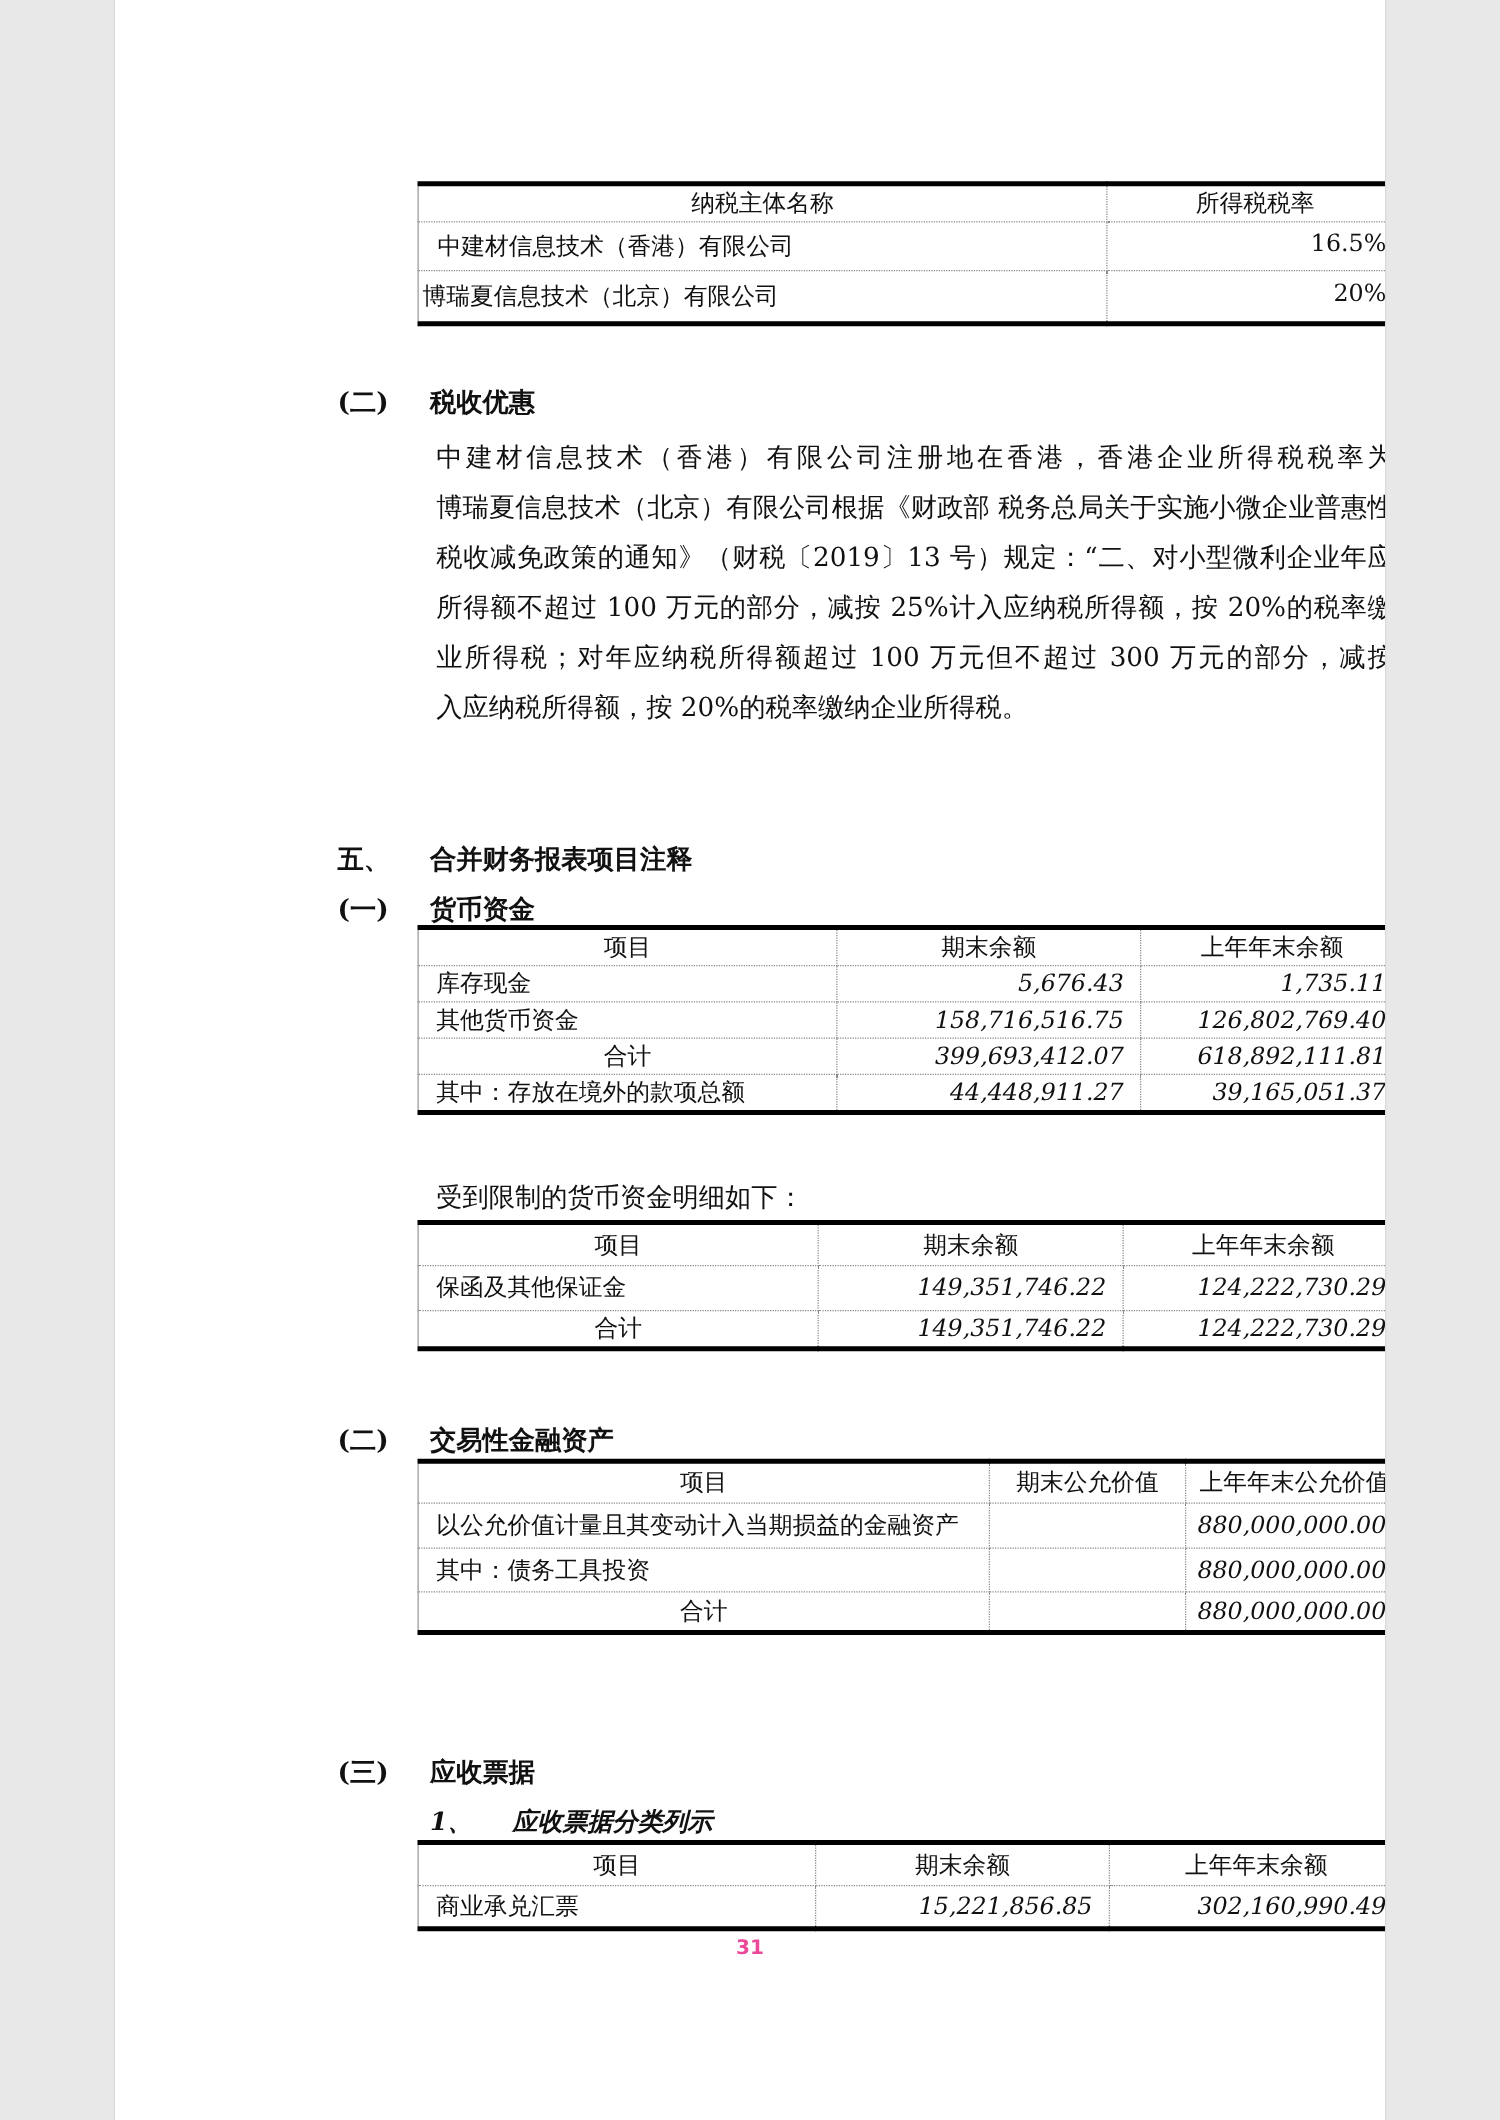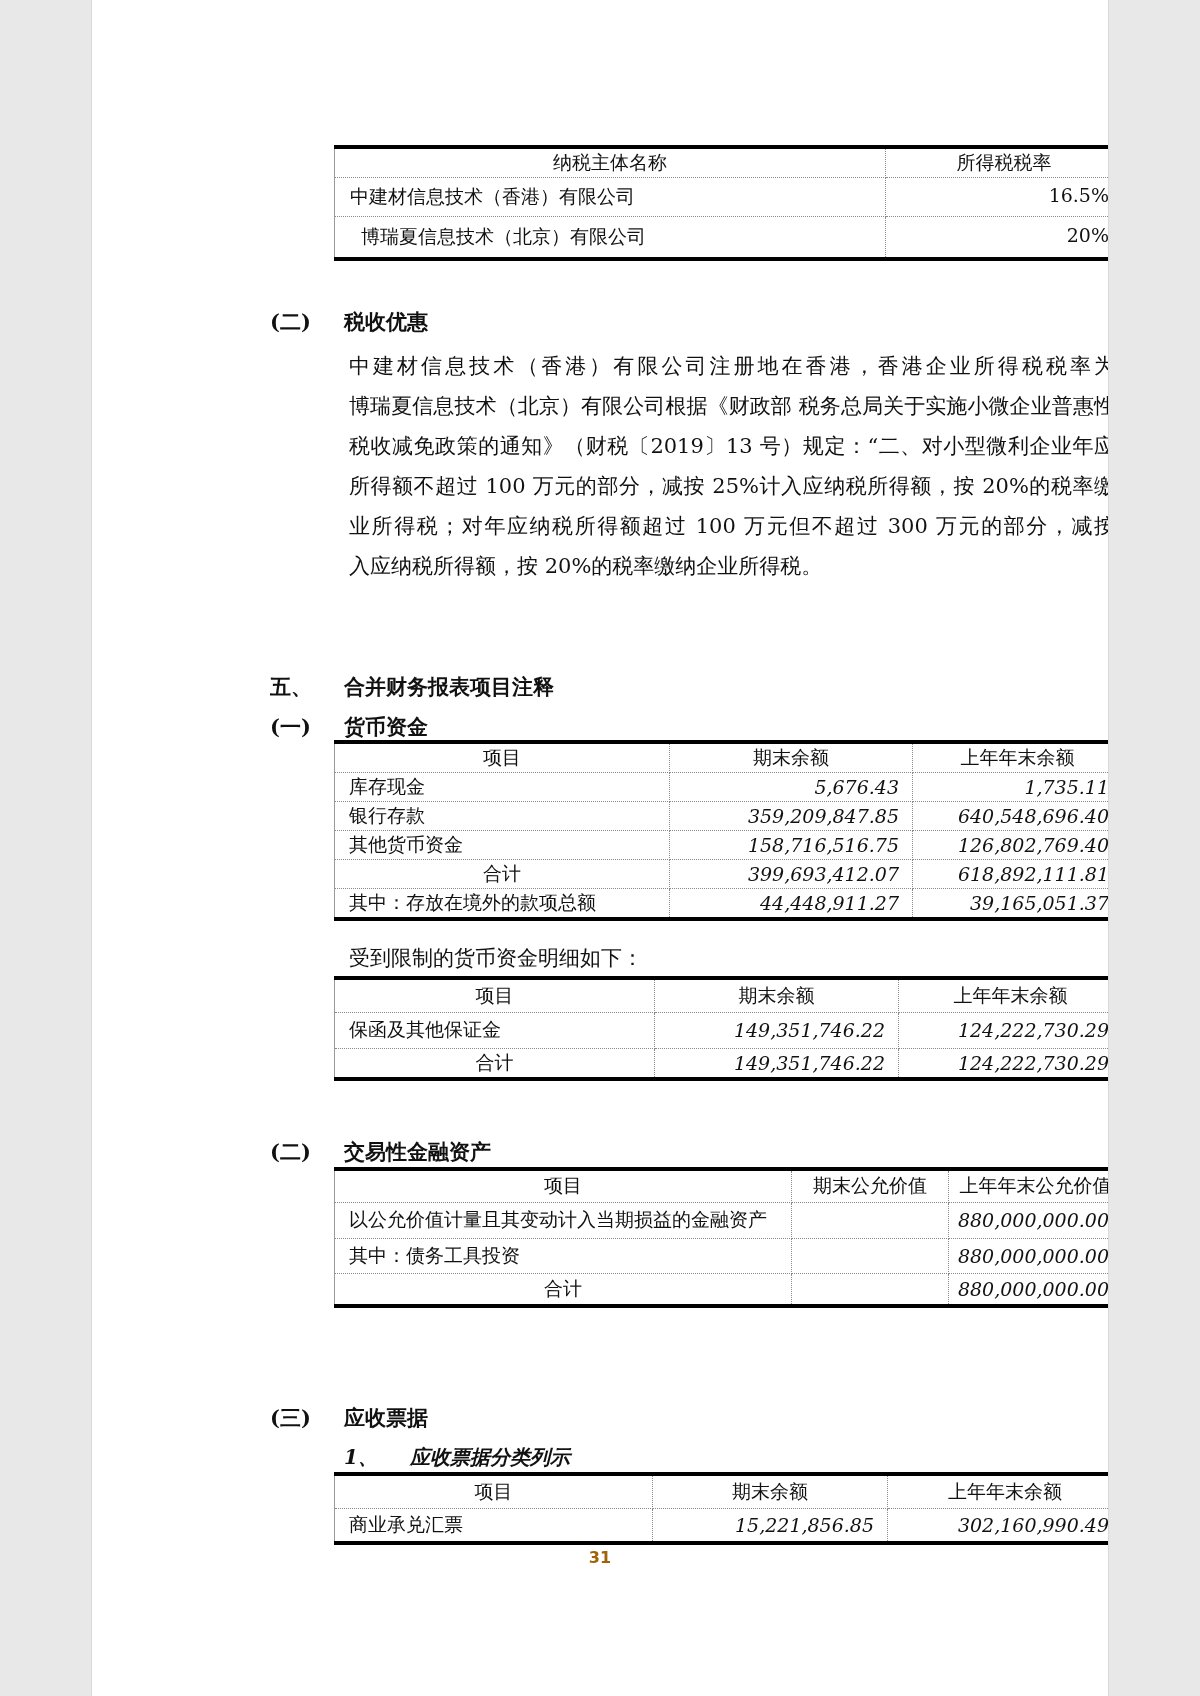--- a/index.html
+++ b/index.html
@@ -48,21 +48,21 @@
   .t-money  { top:740px; }
   .t-restricted { top:976px; }
   .t-trading    { top:1167px; }
   .t-notes      { top:1472px; }
 
   
   .pageno {
     position:absolute; top:1548px; left:0; width:100%;
     text-align:center;
     font-family:"DejaVu Sans","Liberation Sans",sans-serif;
-    font-size:16px; font-weight:600; color:#a16207;
+    font-size:16px; font-weight:600; color:#ec4899;
   }
 </style>
 </head>
 <body>
 
 <div class="page">
 
   <table class="dtable t-tax">
     <colgroup>
         <col style="width:551px">
@@ -71,21 +71,21 @@
     <tbody>
         <tr style="height:26px">
       <td class="c-center">纳税主体名称</td>
       <td class="c-center">所得税税率</td>
     </tr>
     <tr style="height:39px">
       <td class="c-item" style="padding-left:15px">中建材信息技术（香港）有限公司</td>
       <td class="c-rate">16.5%</td>
     </tr>
     <tr style="height:42px">
-      <td class="c-item" style="padding-left:26px">博瑞夏信息技术（北京）有限公司</td>
+      <td class="c-item" style="padding-left:3px">博瑞夏信息技术（北京）有限公司</td>
       <td class="c-rate">20%</td>
     </tr>
   </tbody>
     </table>
 
   <div class="hd" style="top:308px">
     <span class="hd-marker">(二)</span><span>税收优惠</span>
   </div>
 
   <div class="para">
@@ -116,25 +116,20 @@
       <td class="c-center">项目</td>
       <td class="c-center">期末余额</td>
       <td class="c-center">上年年末余额</td>
     </tr>
     <tr style="height:24px">
       <td class="c-item">库存现金</td>
       <td class="c-num">5,676.43</td>
       <td class="c-num">1,735.11</td>
     </tr>
     <tr style="height:24px">
-      <td class="c-item">银行存款</td>
-      <td class="c-num">359,209,847.85</td>
-      <td class="c-num">640,548,696.40</td>
-    </tr>
-    <tr style="height:24px">
       <td class="c-item">其他货币资金</td>
       <td class="c-num">158,716,516.75</td>
       <td class="c-num">126,802,769.40</td>
     </tr>
     <tr style="height:24px">
       <td class="c-center">合计</td>
       <td class="c-num">399,693,412.07</td>
       <td class="c-num">618,892,111.81</td>
     </tr>
     <tr style="height:25px">

